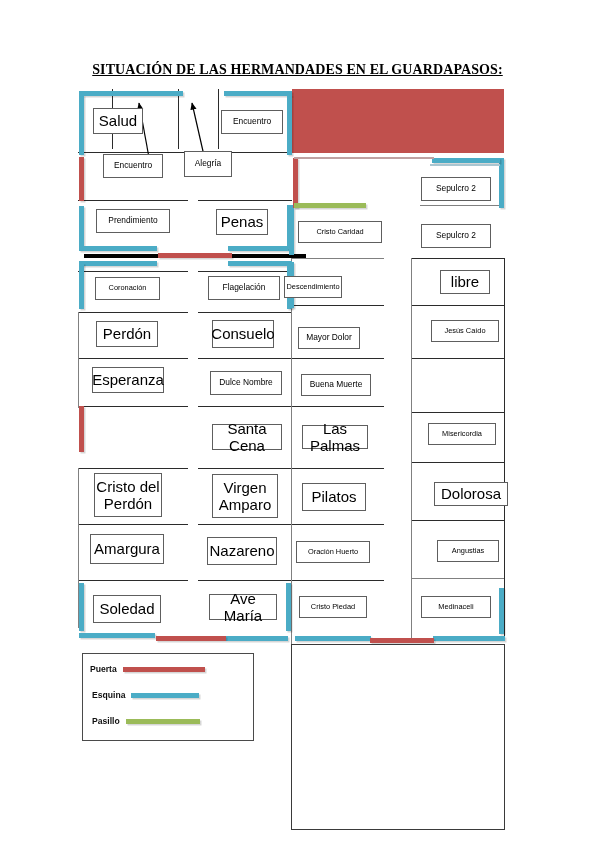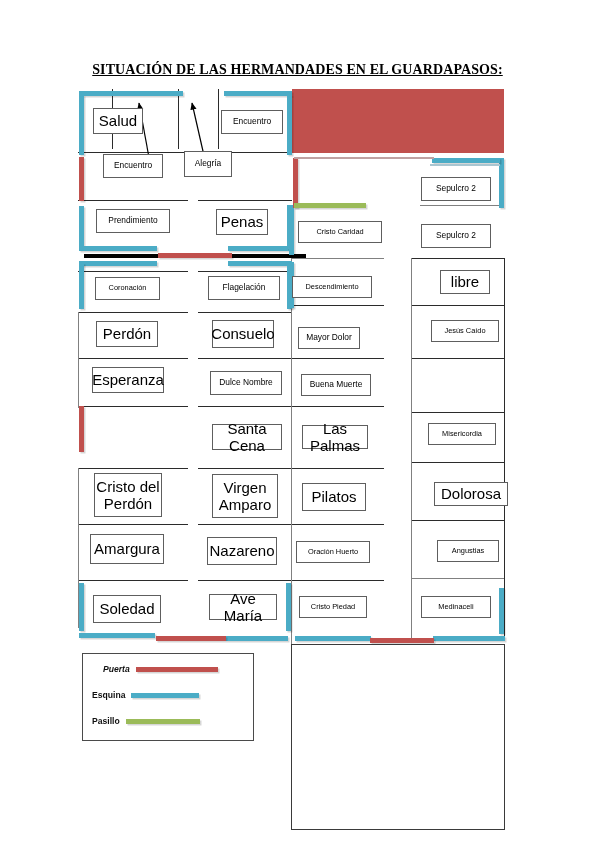--- a/index.html
+++ b/index.html
@@ -229,21 +229,21 @@
     <div class="room big" style="left:207px;top:537px;width:70px;height:28px;">
         <span>Nazareno</span>
       </div>
     <div class="room big" style="left:209px;top:594px;width:68px;height:26px;">
         <span>Ave María</span>
       </div>
 
     <div class="room sml" style="left:298px;top:221px;width:84px;height:22px;">
         <span>Cristo Caridad</span>
       </div>
-    <div class="room sml" style="left:292px;top:276px;width:80px;height:22px;">
+    <div class="room sml" style="left:284px;top:276px;width:58px;height:22px;">
         <span>Descendimiento</span>
       </div>
     <div class="room mid" style="left:298px;top:327px;width:62px;height:22px;">
         <span>Mayor Dolor</span>
       </div>
     <div class="room mid" style="left:301px;top:374px;width:70px;height:22px;">
         <span>Buena Muerte</span>
       </div>
     <div class="room big" style="left:302px;top:425px;width:66px;height:24px;">
         <span>Las Palmas</span>
@@ -279,21 +279,21 @@
     <div class="room sml" style="left:437px;top:540px;width:62px;height:22px;">
         <span>Angustias</span>
       </div>
     <div class="room sml" style="left:421px;top:596px;width:70px;height:22px;">
         <span>Medinaceli</span>
       </div>
 
     <div class="emptyroom" style="left:291px;top:644px;width:214px;height:186px;"></div>
 
     <div class="legend" style="left:82px;top:653px;width:172px;height:88px;">
-      <div class="legend-row" style="left:20px;top:10px;font-style:italic;">
+      <div class="legend-row" style="left:7px;top:10px;">
         <span class="legend-label">Puerta</span>
         <span class="legend-swatch" style="width:82px;margin-left:6px;background:#C0504D;"></span>
       </div>
       <div class="legend-row" style="left:9px;top:36px;">
         <span class="legend-label">Esquina</span>
         <span class="legend-swatch" style="width:68px;margin-left:6px;background:#4BACC6;"></span>
       </div>
       <div class="legend-row" style="left:9px;top:62px;">
         <span class="legend-label">Pasillo</span>
         <span class="legend-swatch" style="width:74px;margin-left:6px;background:#9BBB59;"></span>

